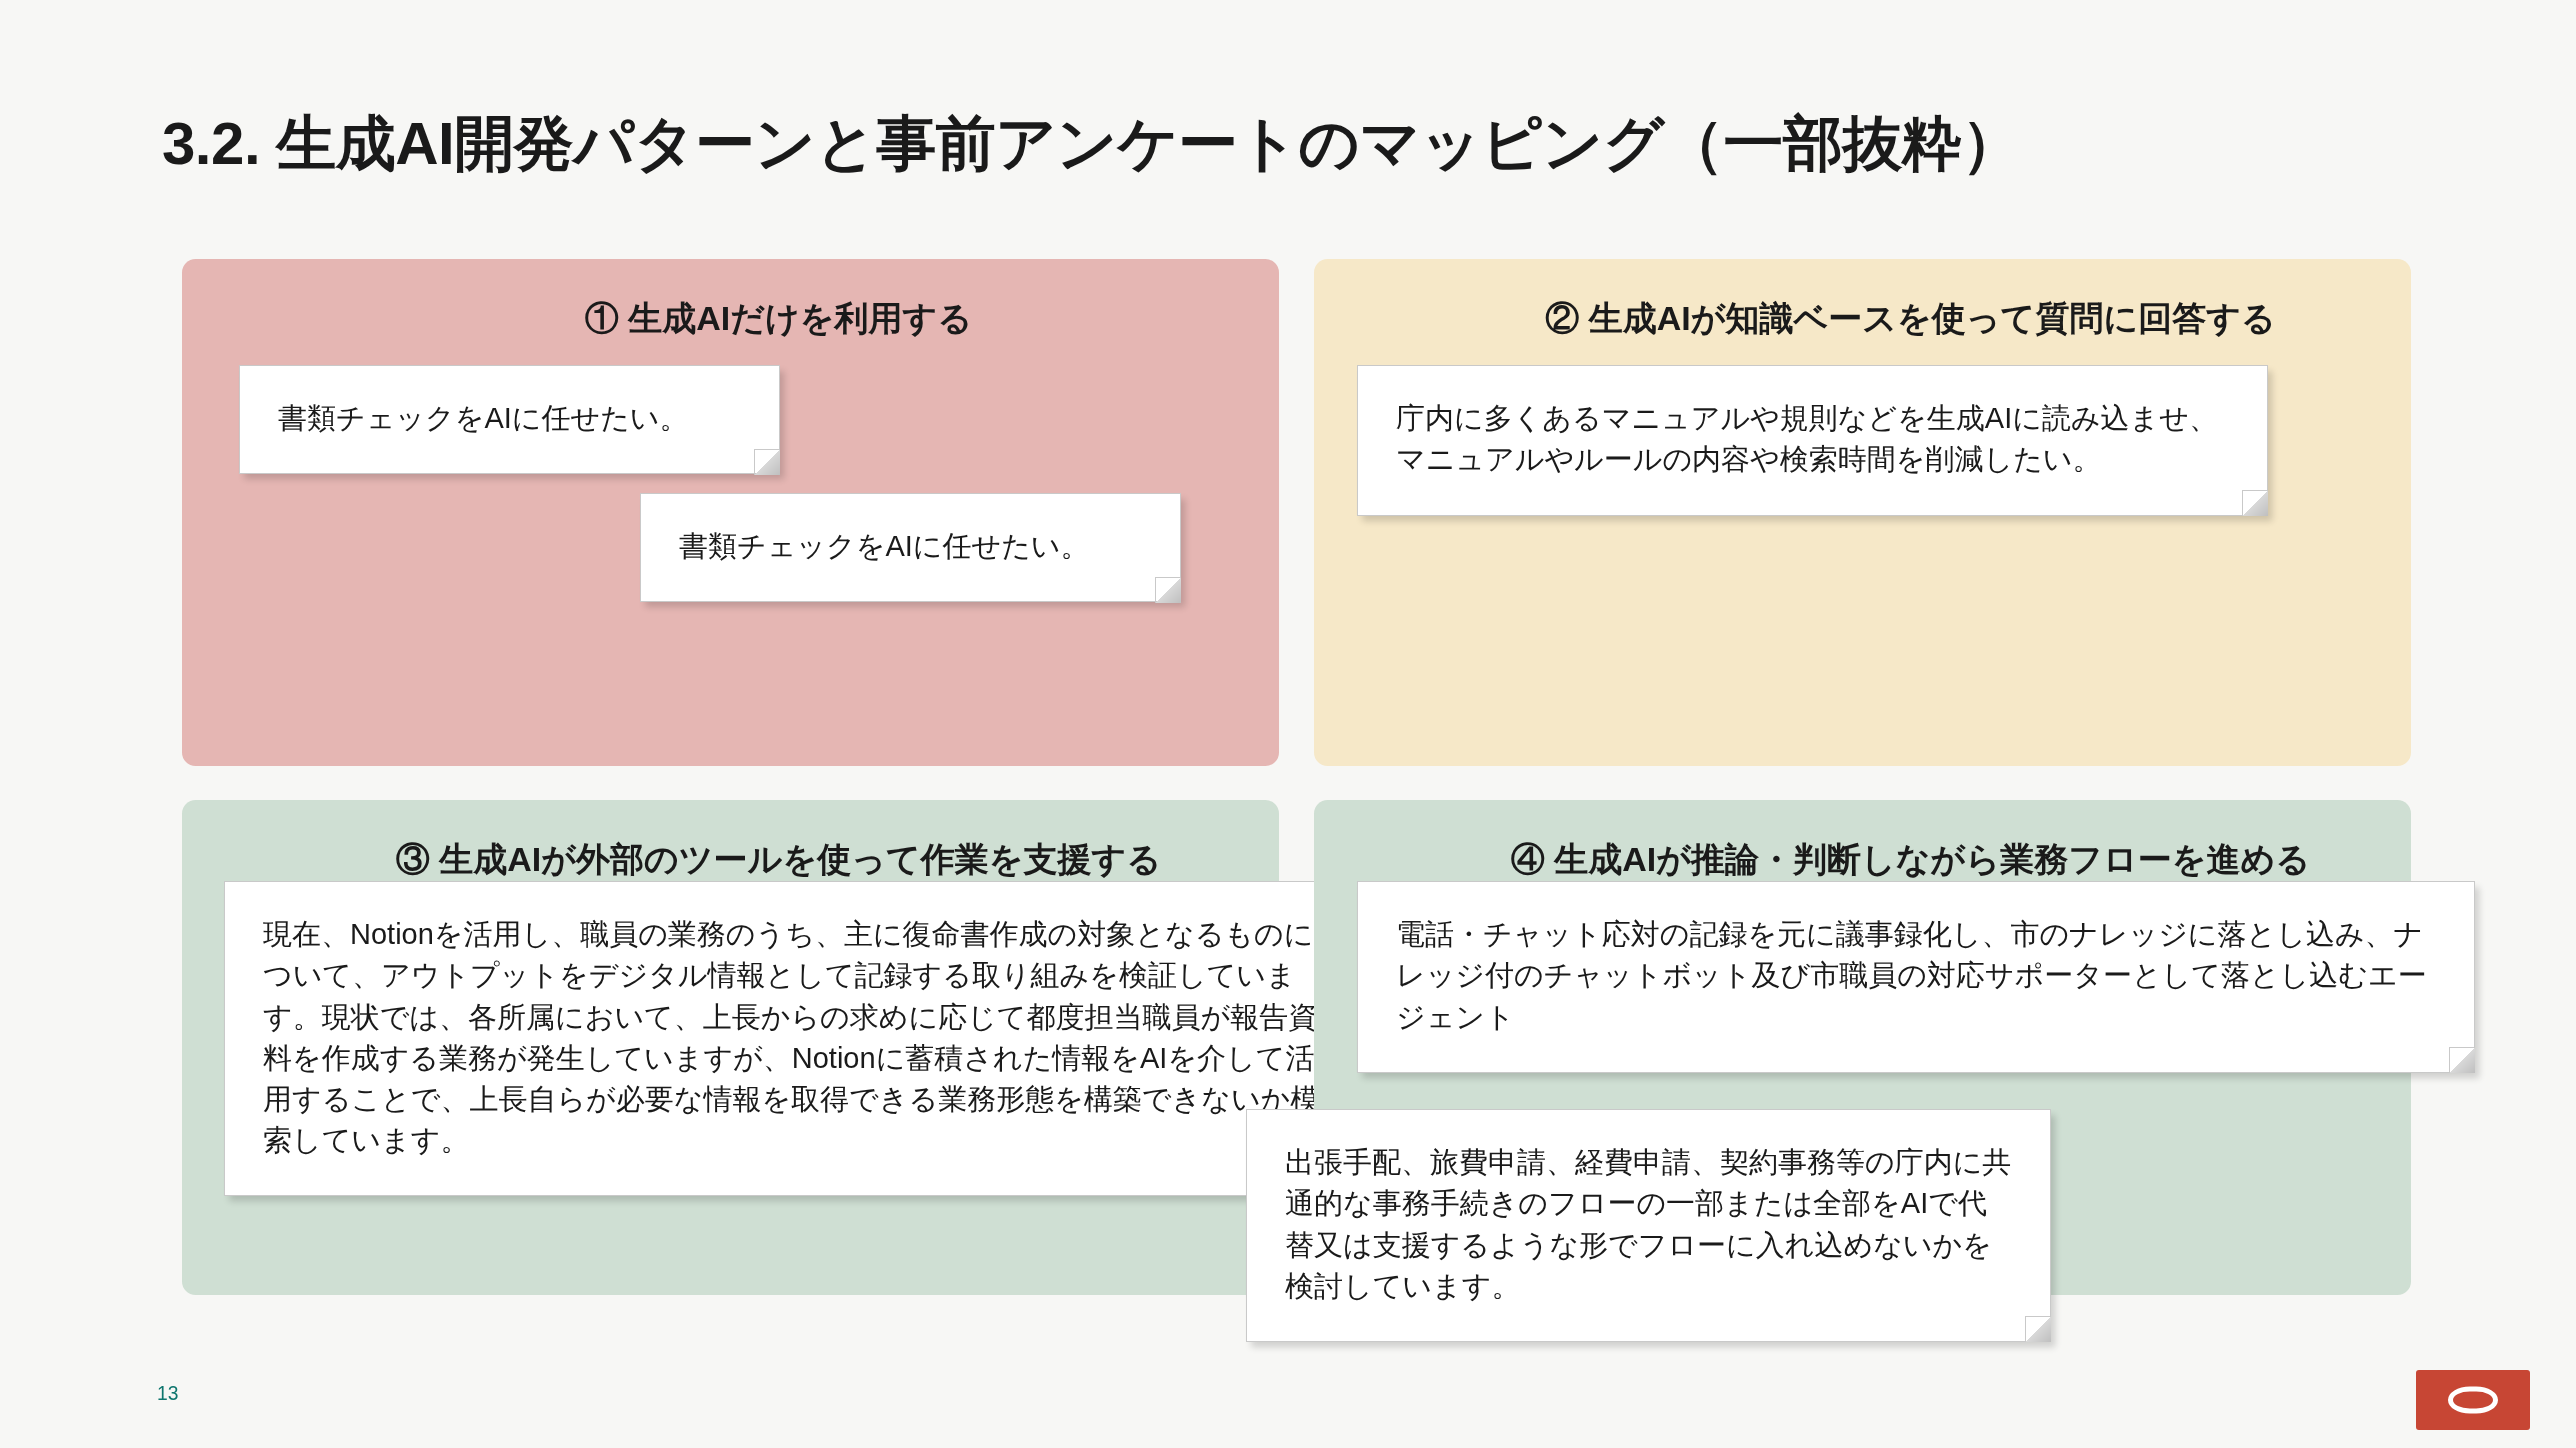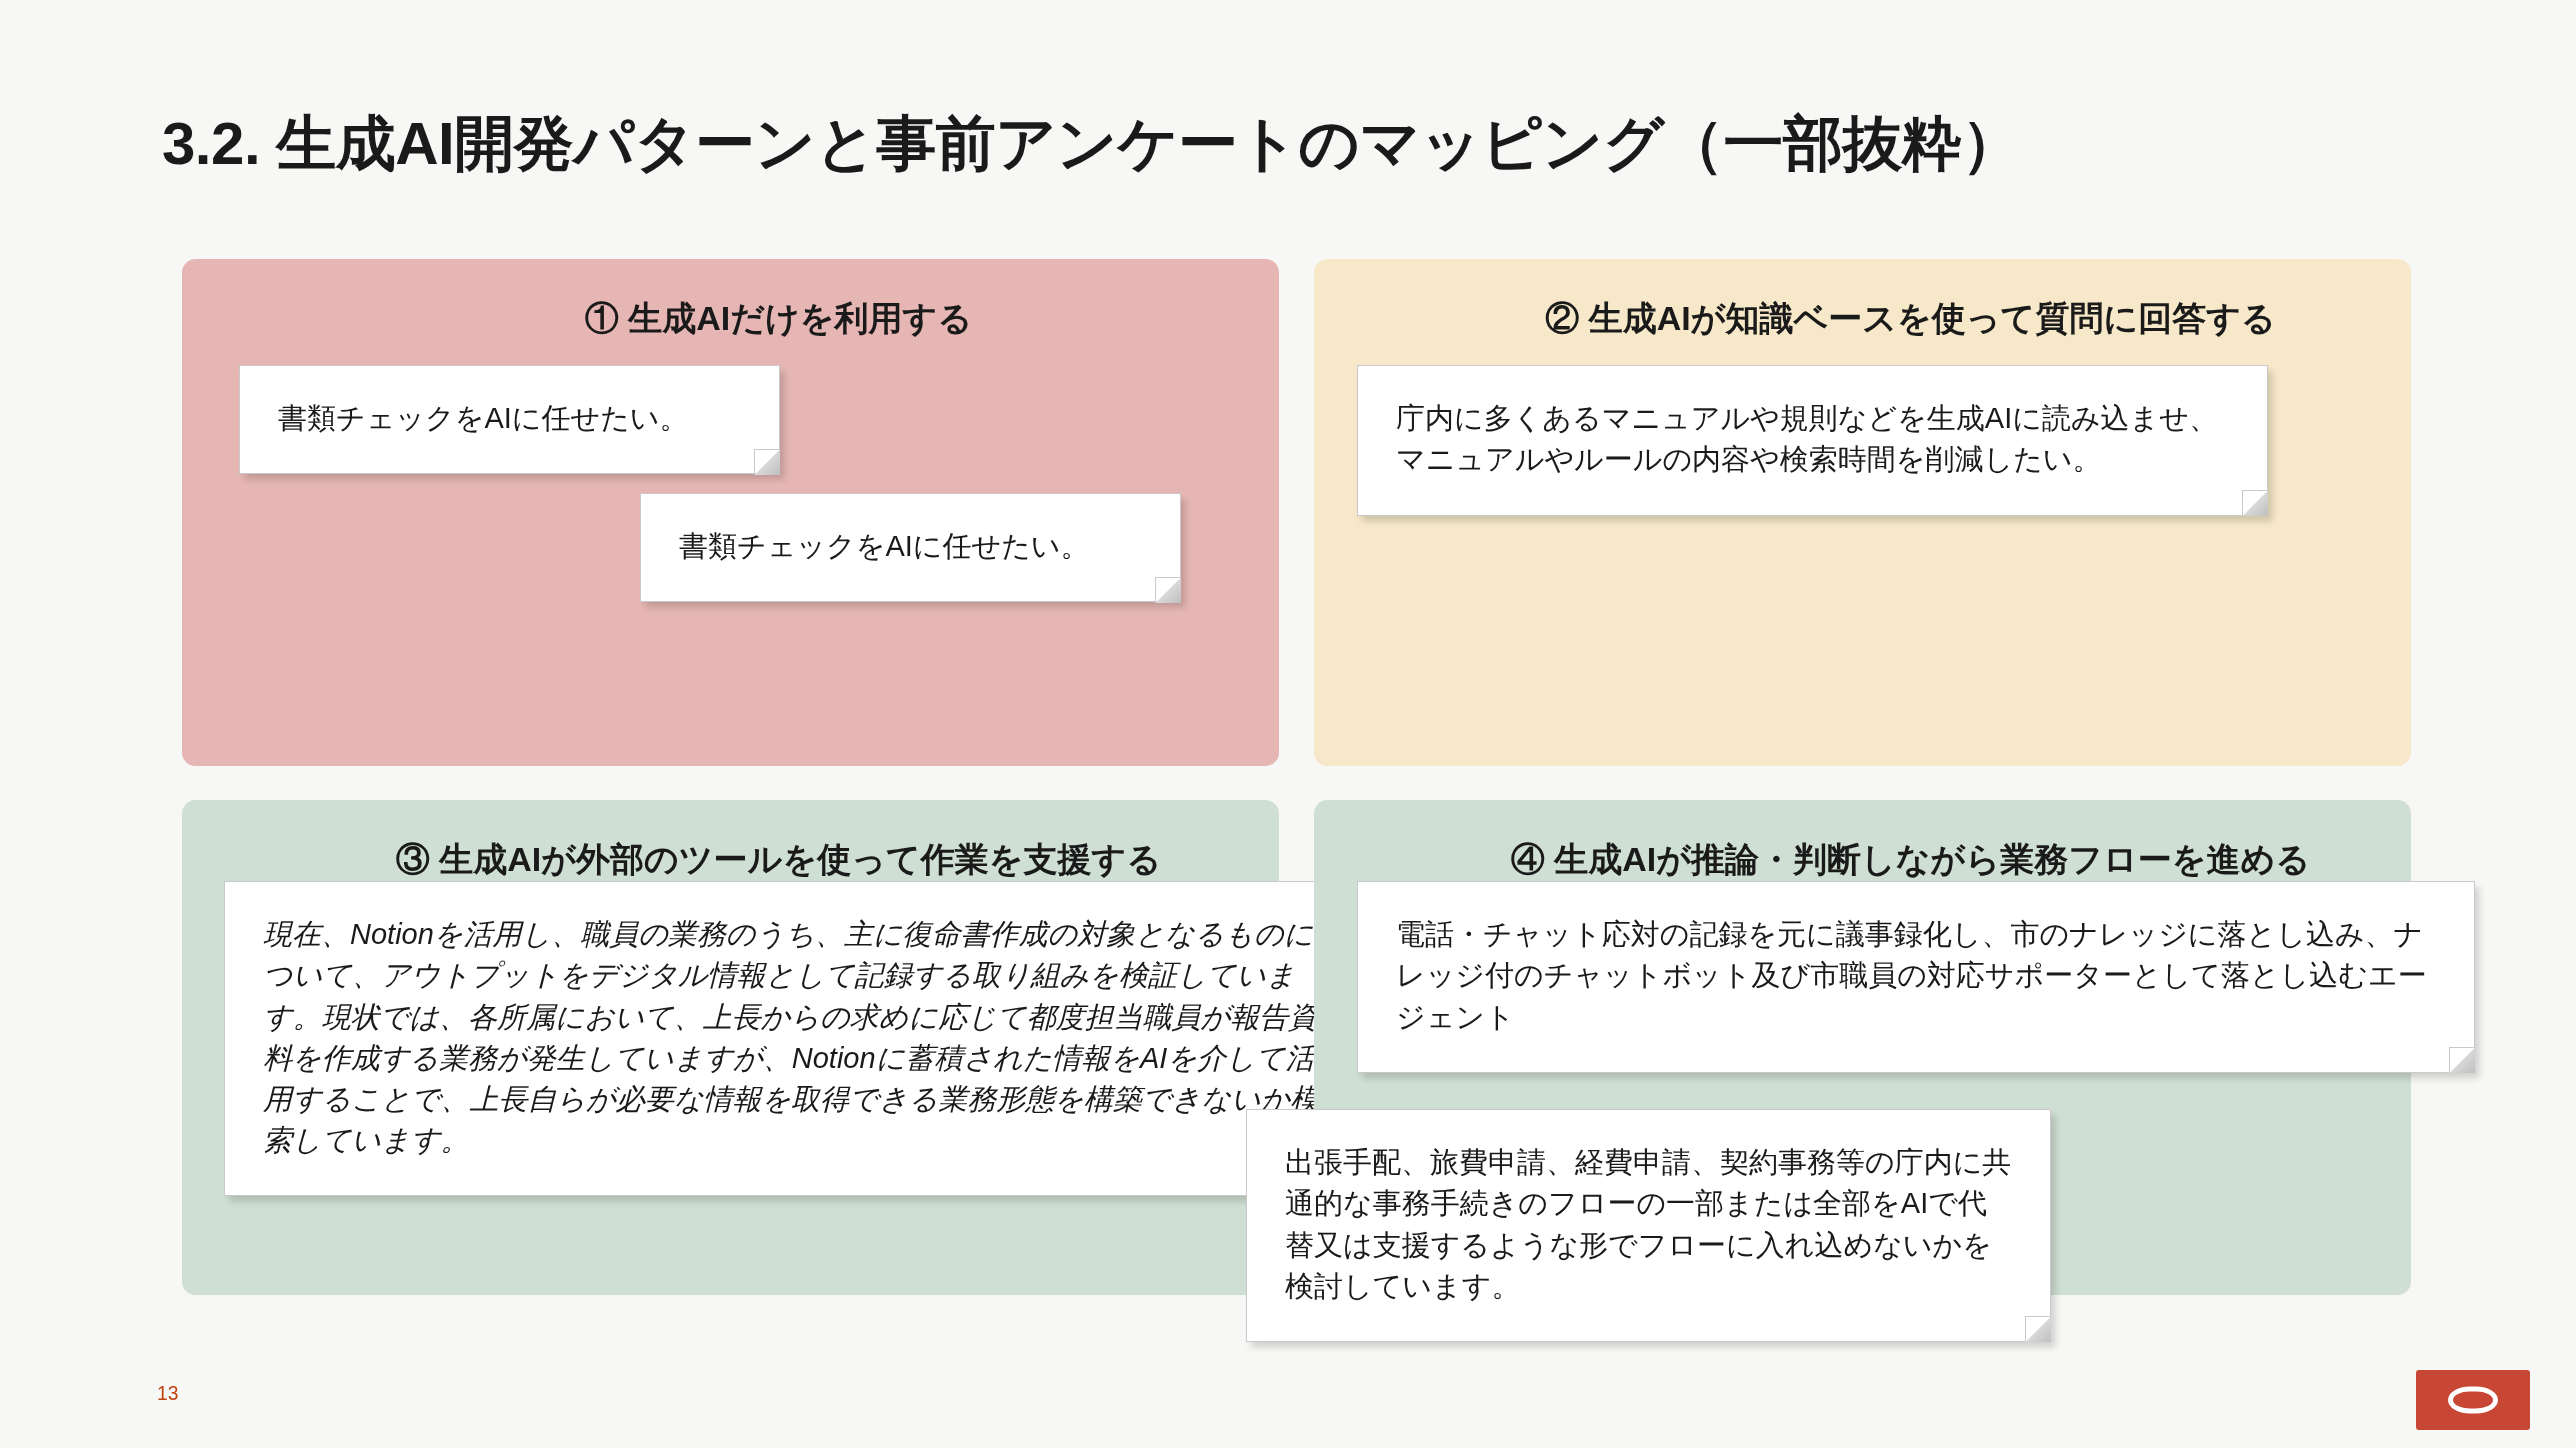--- a/index.html
+++ b/index.html
@@ -102,33 +102,33 @@
 
   
   #note-1a { left: 239px; top: 365px; width: 541px; }
   #note-1b { left: 640px; top: 493px; width: 541px; }
 
   
   #note-2a { left: 1357px; top: 365px; width: 911px; }
   #note-2b { left: 1349px; top: 533px; width: 1012px; }
 
   
-  #note-3a { left: 224px; top: 881px; width: 1157px; font-style: italic; }
+  #note-3a { left: 224px; top: 881px; width: 1157px; }
 
   
   #note-4a { left: 1357px; top: 881px; width: 1118px; }
   #note-4b { left: 1246px; top: 1109px; width: 805px; }
 
   
   .footer-page {
     position: absolute;
     left: 157px;
     top: 1383px;
     font-size: 19.3px;
-    color: #c2410c;
+    color: #0f766e;
   }
   .footer-copy {
     position: absolute;
     left: 235px;
     top: 1383px;
     font-size: 20px;
     color: #3d3d3d;
     white-space: nowrap;
   }
   .oracle-logo {

